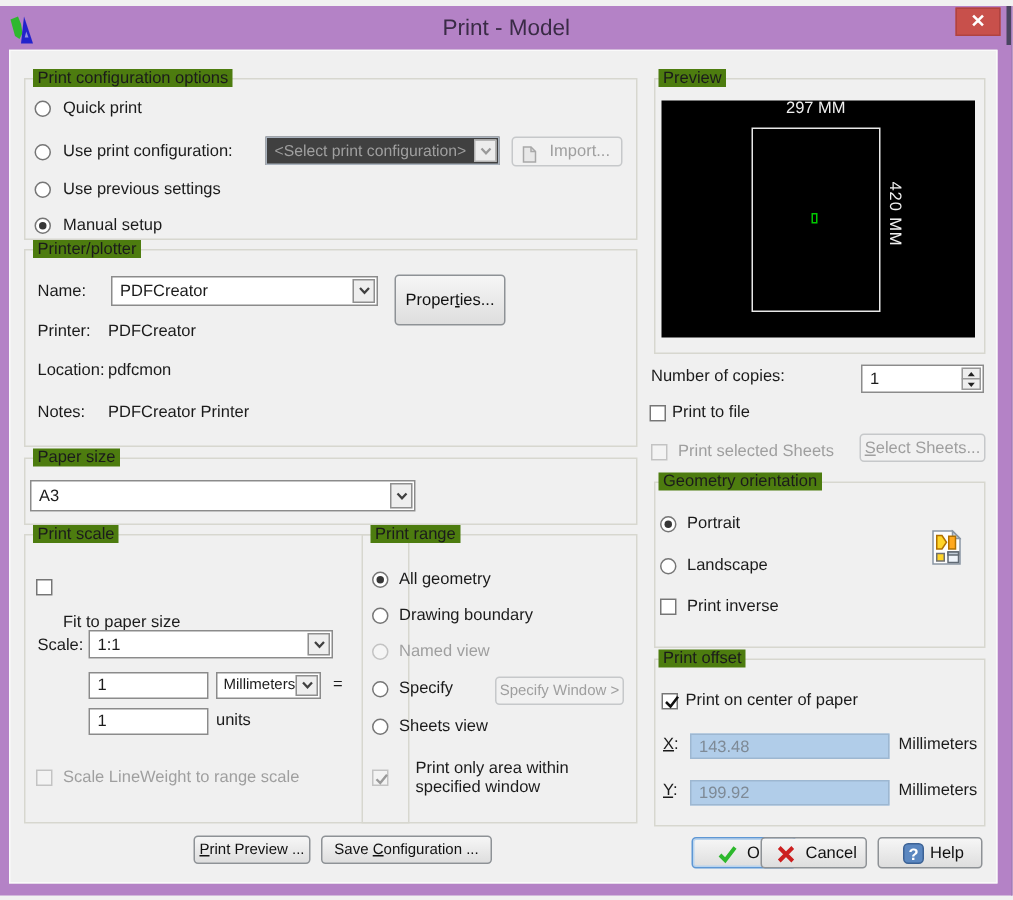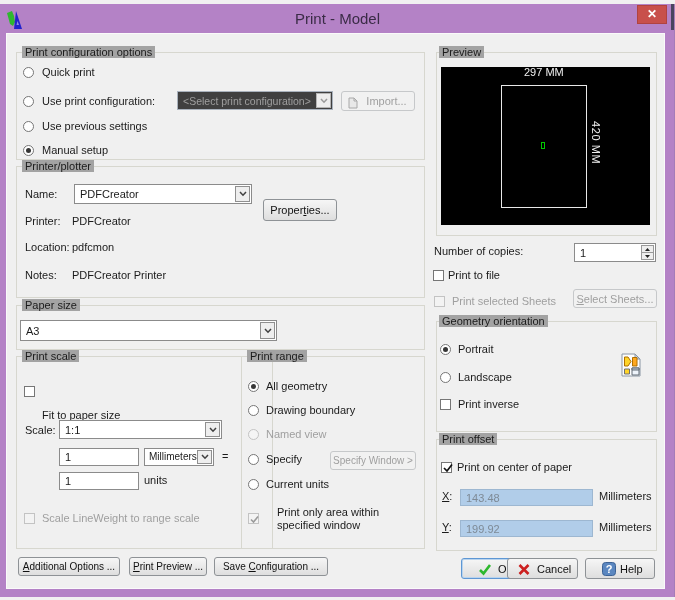--- a/index.html
+++ b/index.html
@@ -4,21 +4,21 @@
 <style>
 html,body{margin:0;padding:0;}
 body{width:675px;height:600px;overflow:hidden;font-family:"Liberation Sans",sans-serif;background:#f1f1f1;}
 #stage{position:relative;width:675px;height:600px;font-size:11px;color:#1b1b1b;}
 .abs{position:absolute;}
 #win{position:absolute;left:0;top:4px;width:675px;height:593px;background:#b482c6;}
 #client{position:absolute;left:6px;top:29px;width:659px;height:556px;background:#f0f0f0;box-shadow:inset 0 0 0 1px #fafafa;}
 #title{position:absolute;left:0;top:6px;width:675px;text-align:center;font-size:15px;color:#3a2b46;}
 #close{position:absolute;left:637px;top:1px;width:30px;height:19px;background:#c8504b;border:1px solid #b04340;box-sizing:border-box;color:#fff;text-align:center;font-size:12px;line-height:16px;font-weight:bold;}
 .group{position:absolute;border:1px solid #d7d7cf;box-sizing:border-box;}
-.glabel{position:absolute;top:-7px;left:5px;background:#a3a3a3;padding:0 3px;white-space:nowrap;}
+.glabel{position:absolute;top:-7px;left:5px;background:#4d7c0f;padding:0 3px;white-space:nowrap;}
 .radio{position:absolute;width:11px;height:11px;box-sizing:border-box;border:1px solid #767676;border-radius:50%;background:#fff;}
 .radio.sel::after{content:"";position:absolute;left:2px;top:2px;width:5px;height:5px;border-radius:50%;background:#363636;}
 .radio.dis{border-color:#c3c3c3;background:#f5f5f5;}
 .check{position:absolute;width:11px;height:11px;box-sizing:border-box;border:1px solid #767676;background:#fff;}
 .check.dis{border-color:#c3c3c3;background:#f3f3f3;}
 .lab{position:absolute;white-space:nowrap;line-height:13px;}
 .dis-t{color:#9f9f9f;}
 .combo{position:absolute;background:#fff;border:1px solid #8b8b8b;box-sizing:border-box;}
 .combo .tx{position:absolute;left:5px;top:50%;margin-top:-7px;line-height:14px;white-space:nowrap;}
 .combo .ar{position:absolute;top:1px;right:1px;bottom:1px;width:15px;background:#eeeeee;border:1px solid #8f8f8f;box-sizing:border-box;}
@@ -99,21 +99,21 @@
 
   <div class="lab" style="left:25px;top:188px;">Name:</div>
   <div class="combo" style="left:74px;top:184px;width:178px;height:20px;">
     <span class="tx">PDFCreator</span>
     <span class="ar">
         <svg class="chev" width="8" height="6">
           <path d="M1 1 L4 4.2 L7 1" stroke="#404040" stroke-width="1.5" fill="none"></path>
         </svg>
       </span>
   </div>
-  <div class="btn" style="left:263px;top:199px;width:74px;height:22px;text-decoration:underline;">
+  <div class="btn" style="left:263px;top:183px;width:74px;height:34px;text-decoration:underline;">
       <span>Proper<u>t</u>ies...</span>
     </div>
   <div class="lab" style="left:25px;top:215px;">Printer:</div>
     <div class="lab" style="left:72px;top:215px;">PDFCreator</div>
   <div class="lab" style="left:25px;top:241px;">Location:</div>
     <div class="lab" style="left:72px;top:241px;">pdfcmon</div>
   <div class="lab" style="left:25px;top:269px;">Notes:</div>
     <div class="lab" style="left:72px;top:269px;">PDFCreator Printer</div>
 
   <div class="combo" style="left:20px;top:320px;width:257px;height:21px;">
@@ -160,21 +160,21 @@
   <div class="radio" style="left:248px;top:405px;"></div>
     <div class="lab" style="left:266px;top:404px;">Drawing boundary</div>
   <div class="radio dis" style="left:248px;top:429px;"></div>
     <div class="lab dis-t" style="left:266px;top:428px;">Named view</div>
   <div class="radio" style="left:248px;top:454px;"></div>
     <div class="lab" style="left:266px;top:453px;">Specify</div>
   <div class="btn dis" style="left:330px;top:451px;width:86px;height:19px;font-size:10px;">
       <span>Specify Window &gt;</span>
     </div>
   <div class="radio" style="left:248px;top:479px;"></div>
-    <div class="lab" style="left:266px;top:478px;">Current units</div>
+    <div class="lab" style="left:266px;top:478px;">Sheets view</div>
   <div class="check dis" style="left:248px;top:513px;">
       <svg class="abs" style="left:1px;top:1px" width="9" height="9">
         <path d="M1 4.5 L3.5 7 L8 1.5" stroke="#9a9a9a" stroke-width="1.6" fill="none"></path>
       </svg>
     </div>
   <div class="lab" style="left:277px;top:506px;">Print only area within<br>specified window</div>
 
   <div class="abs" style="left:441px;top:67px;width:209px;height:158px;background:#000;"></div>
   <div class="abs" style="left:501px;top:85px;width:86px;height:123px;border:1px solid #e8e8e8;box-sizing:border-box;"></div>
   <div class="lab" style="left:524px;top:66px;color:#f0f0f0;">297 MM</div>
@@ -229,23 +229,20 @@
   <div class="edit" style="left:460px;top:489px;width:133px;height:17px;background:#b1cde9;border-color:#9db7d1;">
       <span class="tx" style="color:#7e8a96;">143.48</span>
     </div>
   <div class="lab" style="left:599px;top:490px;">Millimeters</div>
   <div class="lab" style="left:442px;top:521px;"><u>Y</u>:</div>
   <div class="edit" style="left:460px;top:520px;width:133px;height:17px;background:#b1cde9;border-color:#9db7d1;">
       <span class="tx" style="color:#7e8a96;">199.92</span>
     </div>
   <div class="lab" style="left:599px;top:521px;">Millimeters</div>
 
-  <div class="btn" style="left:18px;top:557px;width:102px;height:19px;font-size:10px;">
-      <span><u>A</u>dditional Options ...</span>
-    </div>
   <div class="btn" style="left:129px;top:557px;width:78px;height:19px;font-size:10px;">
       <span><u>P</u>rint Preview ...</span>
     </div>
   <div class="btn" style="left:214px;top:557px;width:114px;height:19px;font-size:10px;">
       <span>Save <u>C</u>onfiguration ...</span>
     </div>
 
   <div class="btn" style="left:429px;top:558px;width:70px;height:21px;border:1px solid #5e97d4;box-shadow:inset 0 0 0 1px #b9d4ee;margin-left:32px;">
     <span style="left:36px;right:auto;">OK</span>
     <svg class="abs" style="left:16px;top:4px" width="14" height="13" viewBox="0 0 14 13">

